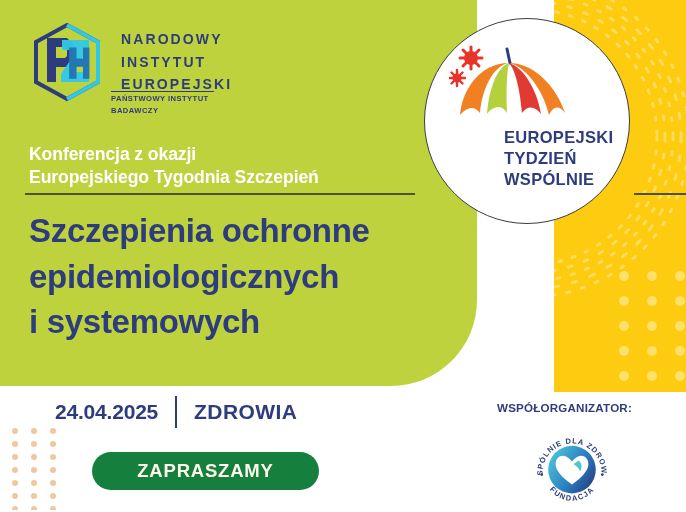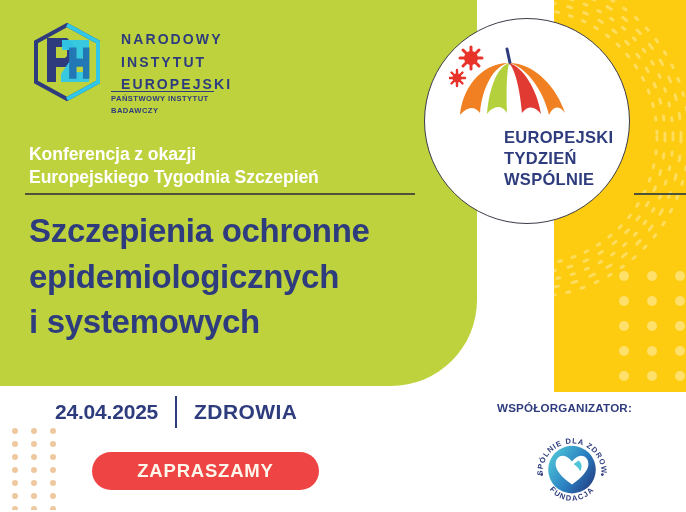--- a/index.html
+++ b/index.html
@@ -136,21 +136,21 @@
     letter-spacing: -0.2px;
   }
   .meta .city { letter-spacing: 0.4px; }
   .meta .vbar { width: 2px; height: 32px; background: #2e3c7e; }
 
   .cta {
     position: absolute;
     left: 92px; top: 452px;
     width: 227px; height: 38px;
     border-radius: 19px;
-    background: #ef4444;
+    background: #15803d;
     border: none;
     color: #fdf6ea;
     font-family: "Liberation Sans", sans-serif;
     font-weight: bold;
     font-size: 18.5px;
     letter-spacing: 0.8px;
     cursor: pointer;
   }
 
   .orange-dots { position: absolute; left: 10px; top: 426px; width: 52px; height: 84px; }

